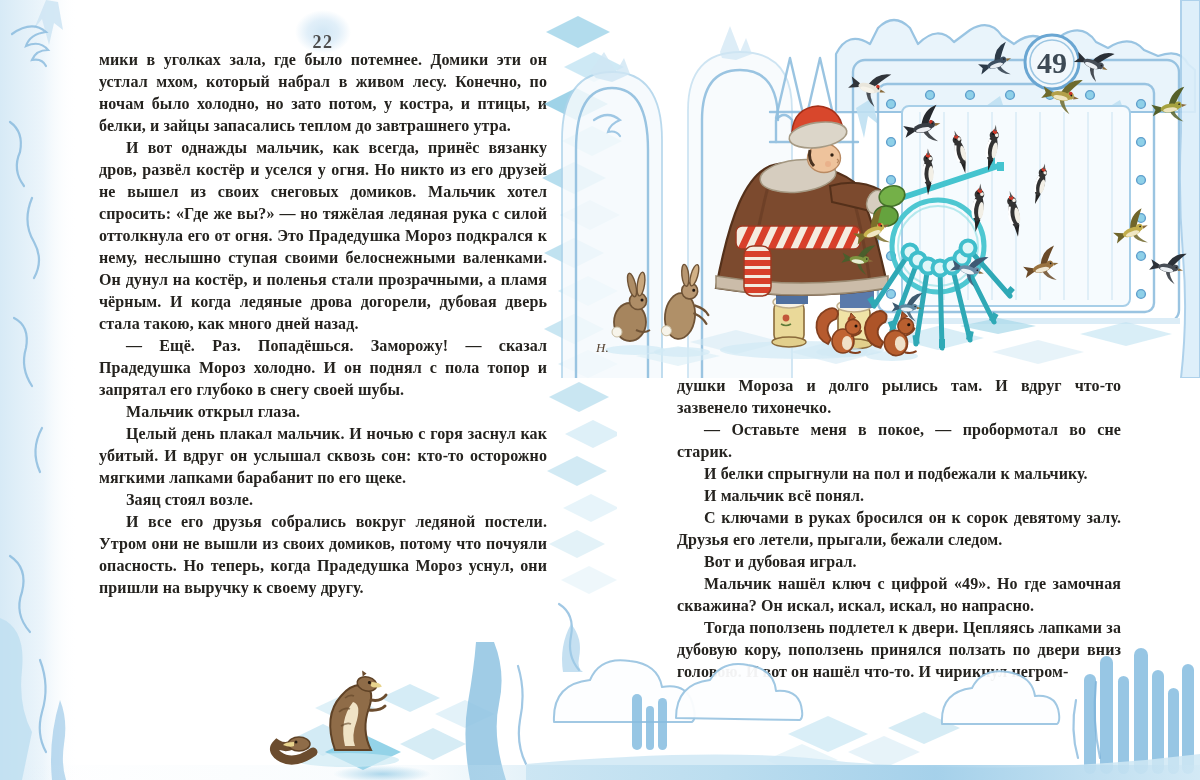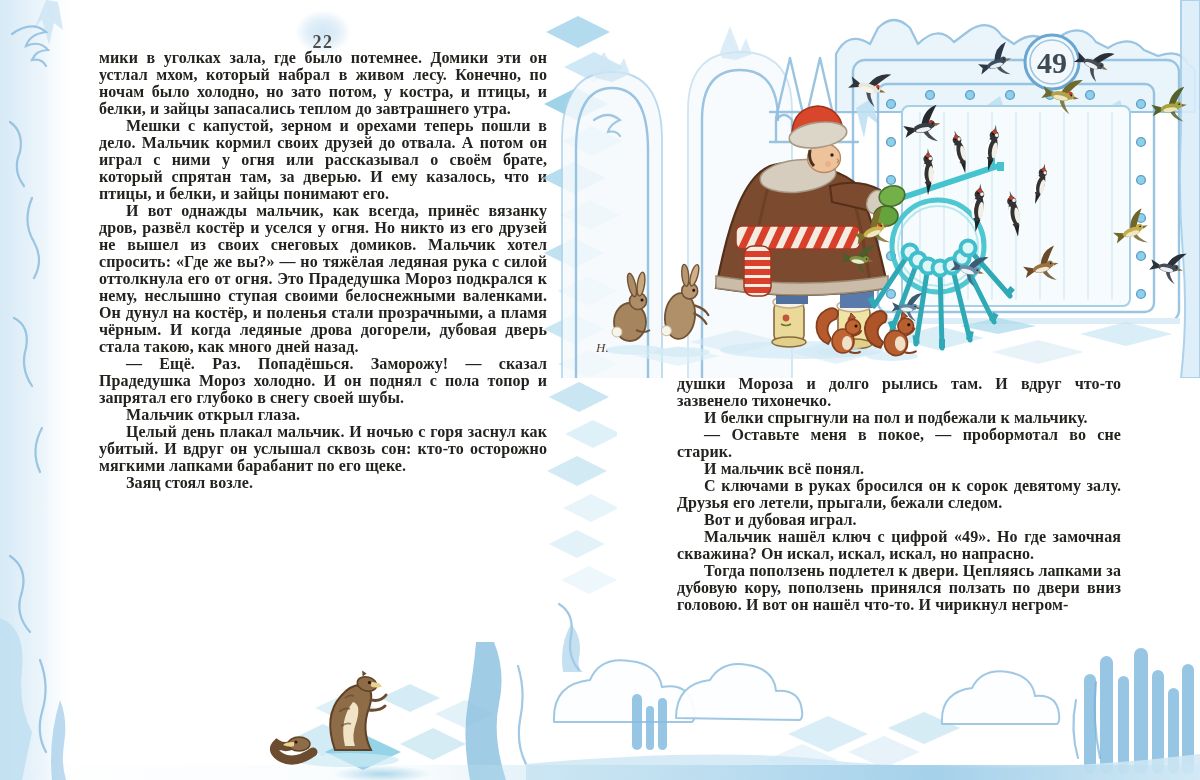--- a/index.html
+++ b/index.html
@@ -2,21 +2,21 @@
 <html lang="ru"><head>
 <meta charset="utf-8">
 <style>
   html,body{margin:0;padding:0;}
   body{
     width:1200px;height:780px;position:relative;overflow:hidden;
     background:#ffffff;
     font-family:"Liberation Serif","DejaVu Serif",serif;
   }
   .text-col{
-    position:absolute;color:#25231f;font-size:16px;line-height:17px;
+    position:absolute;color:#25231f;font-size:16px;line-height:22px;
     text-align:justify;font-weight:600;letter-spacing:.1px;hyphens:auto;
   }
   .left-text{left:99px;top:49px;width:448px;}
   .right-text{left:677px;top:375px;width:444px;}
   .text-col p{margin:0;}
   .text-col p.indent{text-indent:27px;}
   .pagenum-wrap{
     position:absolute;left:99px;top:10px;width:448px;height:44px;text-align:center;
   }
   .snowflake{
@@ -74,26 +74,26 @@
   <path fill="#9fcbe8" opacity=".7" d="M60,700 q8,20 4,44 q-3,20 2,36 h-14 q-4,-40 8,-80 z"></path>
 </svg>
 
 <div class="pagenum-wrap">
   <span class="snowflake"></span>
   <span class="pagenum">22</span>
 </div>
 
 <div class="text-col left-text">
   <p class="noindent">мики в уголках зала, где было потемнее. Домики эти он устлал мхом, который набрал в живом лесу. Конечно, по ночам было холодно, но зато потом, у костра, и птицы, и белки, и зайцы запасались теплом до завтрашнего утра.</p>
-  <p class="indent">Мешки с капустой, зерном и орехами теперь пошли в дело. Мальчик кормил своих друзей до отвала. А потом он играл с ними у огня или рассказывал о своём брате, который спрятан там, за дверью. И ему казалось, что и птицы, и белки, и зайцы понимают его.</p>
   <p class="indent">И вот однажды мальчик, как всегда, принёс вязанку дров, развёл костёр и уселся у огня. Но никто из его друзей не вышел из своих снеговых домиков. Мальчик хотел спросить: «Где же вы?» — но тяжёлая ледяная рука с силой оттолкнула его от огня. Это Прадедушка Мороз подкрался к нему, неслышно ступая своими белоснежными валенками. Он дунул на костёр, и поленья стали прозрачными, а пламя чёрным. И когда ледяные дрова догорели, дубовая дверь стала такою, как много дней назад.</p>
   <p class="indent">— Ещё. Раз. Попадёшься. Заморожу! — сказал Прадедушка Мороз холодно. И он поднял с пола топор и запрятал его глубоко в снегу своей шубы.</p>
   <p class="indent">Мальчик открыл глаза.</p>
   <p class="indent">Целый день плакал мальчик. И ночью с горя заснул как убитый. И вдруг он услышал сквозь сон: кто-то осторожно мягкими лапками барабанит по его щеке.</p>
   <p class="indent">Заяц стоял возле.</p>
+  <p class="indent">И все его друзья собрались вокруг ледяной постели. Утром они не вышли из своих домиков, потому что почуяли опасность. Но теперь, когда Прадедушка Мороз уснул, они пришли на выручку к своему другу.</p>
 </div>
 
 <svg class="svg-ermine" viewBox="0 0 330 125">
   <g>
     <polygon points="120,60 150,46 180,60 150,74" fill="#b9dff0" opacity=".45"></polygon>
     <polygon points="185,50 215,36 245,50 215,64" fill="#b9dff0" opacity=".6"></polygon>
     <polygon points="240,66 270,52 300,66 270,80" fill="#b9dff0" opacity=".4"></polygon>
     <polygon points="95,92 128,76 161,92 128,108" fill="#aedaec" opacity=".55"></polygon>
     <polygon points="205,96 238,80 271,96 238,112" fill="#aedaec" opacity=".5"></polygon>
     <polygon points="130,104 168,86 206,104 168,122" fill="#79c8e2" opacity=".8"></polygon>
@@ -390,22 +390,22 @@
   <polygon points="34,84 64,99 34,114 4,99" fill="#a5d6e9" opacity=".5"></polygon>
   <polygon points="48,122 76,136 48,150 20,136" fill="#c2e4f2" opacity=".4"></polygon>
   <polygon points="34,158 62,172 34,186 6,172" fill="#aedaec" opacity=".35"></polygon>
   <polygon points="46,194 74,208 46,222 18,208" fill="#c2e4f2" opacity=".28"></polygon>
   <path class="sq" d="M16,232 q16,10 12,32 q-4,20 8,34"></path>
   <path fill="#9fcbe8" opacity=".6" d="M28,252 q12,14 8,34 q-2,10 4,14 h-20 q-4,-26 8,-48 z"></path>
 </svg>
 
 <div class="text-col right-text">
   <p class="noindent">душки Мороза и долго рылись там. И вдруг что-то зазвенело тихонечко.</p>
+  <p class="indent">— Оставьте меня в покое, — пробормотал во сне старик.</p>
   <p class="indent">И белки спрыгнули на пол и подбежали к мальчику.</p>
-  <p class="indent">— Оставьте меня в покое, — пробормотал во сне старик.</p>
   <p class="indent">И мальчик всё понял.</p>
   <p class="indent">С ключами в руках бросился он к сорок девятому залу. Друзья его летели, прыгали, бежали следом.</p>
   <p class="indent">Вот и дубовая играл.</p>
   <p class="indent">Мальчик нашёл ключ с цифрой «49». Но где замочная скважина? Он искал, искал, искал, но напрасно.</p>
   <p class="indent">Тогда поползень подлетел к двери. Цепляясь лапками за дубовую кору, поползень принялся ползать по двери вниз головою. И вот он нашёл что-то. И чирикнул негром-</p>
 </div>
 
 <svg class="svg-bottom" viewBox="0 0 764 144">
   <path fill="#8fc3e2" opacity=".85" d="M58,6 q12,30 5,62 q-7,32 7,76 h-36 q-8,-42 -2,-78 q6,-34 8,-60 z"></path>
   <path class="sq" d="M82,30 q8,26 2,54 q-4,24 6,44"></path>

